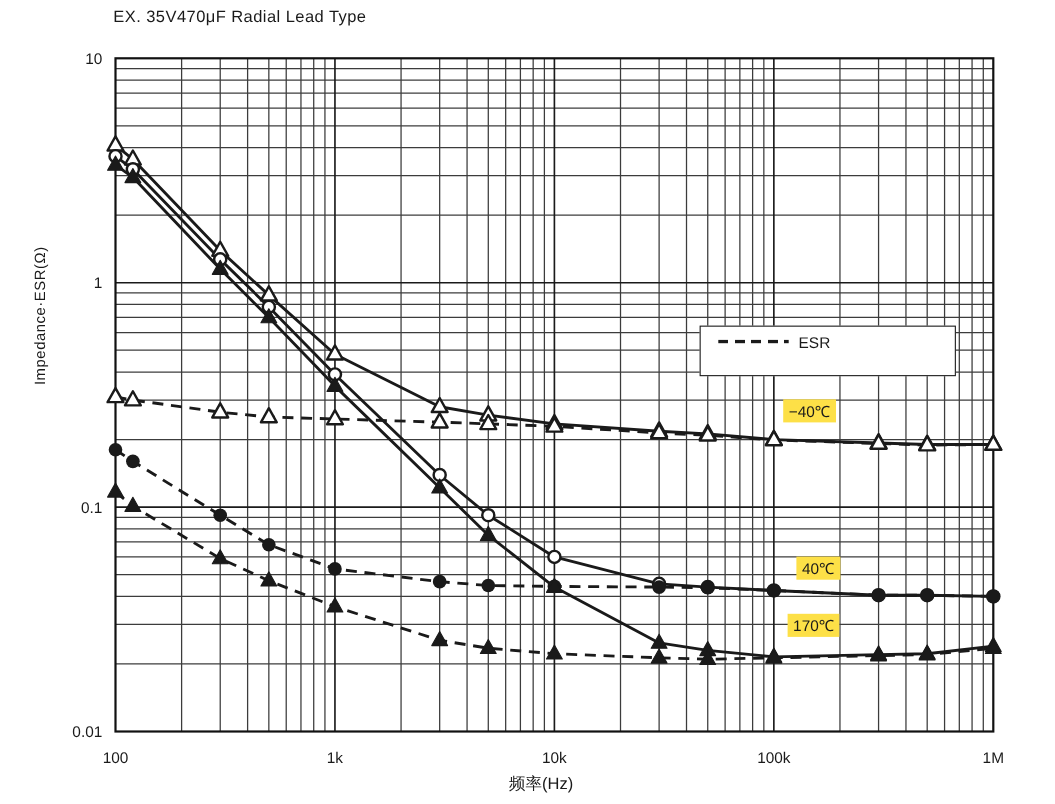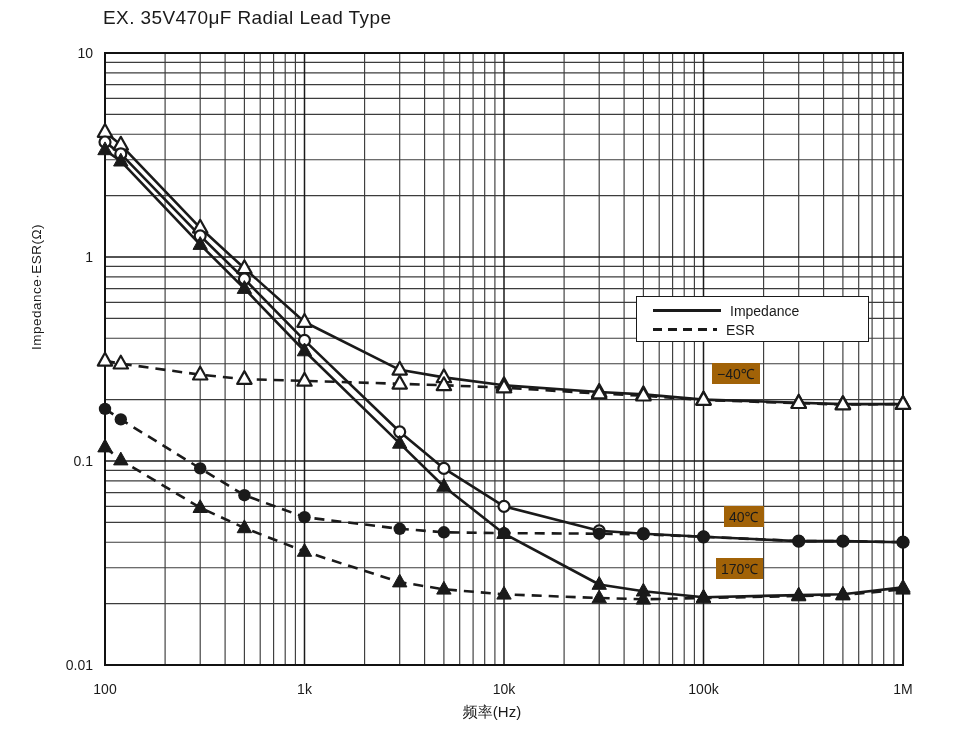--- a/index.html
+++ b/index.html
@@ -2,21 +2,21 @@
 <html><head>
 <meta charset="utf-8">
 <style>
   html,body{margin:0;padding:0;}
   body{
     width:959px;height:731px;background:#ffffff;position:relative;overflow:hidden;
     font-family:"Liberation Sans",sans-serif;color:#1a1a1a;
   }
   .stage{position:absolute;inset:0;}
   .title{
-    position:absolute;left:103px;top:7px;font-size:19px;letter-spacing:.4px;
+    position:absolute;left:103px;top:7px;font-size:15px;letter-spacing:.4px;
     white-space:nowrap;color:#1a1a1a;
   }
   #chart-svg{position:absolute;left:0;top:0;}
   #chart-svg text{font-family:"Liberation Sans",sans-serif;font-size:14px;fill:#1a1a1a;}
   .ylabel{
     position:absolute;left:36px;top:287px;transform:translate(-50%,-50%) rotate(-90deg);
     font-size:13.5px;white-space:nowrap;letter-spacing:.5px;
   }
   .xlabel{
     position:absolute;left:492px;top:703px;transform:translateX(-50%);
@@ -25,21 +25,21 @@
   .legend{
     position:absolute;left:636px;top:296px;width:233px;height:46px;
     background:#ffffff;border:1.6px solid #1a1a1a;box-sizing:border-box;
     padding:4px 0 0 16px;font-size:14px;
   }
   .lrow{display:flex;align-items:center;gap:9px;height:19px;}
   .lsample{display:inline-block;height:2.6px;}
   .lsample.solid{width:68px;background:#1a1a1a;}
   .lsample.dashed{width:64px;background:repeating-linear-gradient(90deg,#1a1a1a 0 9px,rgba(0,0,0,0) 9px 15px);}
   .note{
-    position:absolute;background:#a16207;padding:1px 5px;font-size:14px;white-space:nowrap;
+    position:absolute;background:#fde047;padding:1px 5px;font-size:14px;white-space:nowrap;
   }
   .n40{left:712px;top:363px;}
   .n20{left:724px;top:506px;}
   .n105{left:716px;top:558px;}
 </style>
 </head>
 <body>
 
 <div class="stage">
   <div class="title">EX. 35V470μF Radial Lead Type</div>
@@ -224,24 +224,20 @@
         <text x="93" y="466.0" text-anchor="end">0.1</text>
         <text x="93" y="670.0" text-anchor="end">0.01</text>
       </g>
     </svg>
 
   <div class="ylabel">Impedance·ESR(Ω)</div>
   <div class="xlabel">频率(Hz)</div>
 
   <div class="legend">
     <div class="lrow">
-      <span class="lsample solid"></span>
-      <span>Impedance</span>
-    </div>
-    <div class="lrow">
       <span class="lsample dashed"></span>
       <span>ESR</span>
     </div>
   </div>
 
   <div class="note n40">−40℃</div>
   <div class="note n20">40℃</div>
   <div class="note n105">170℃</div>
 </div>
 

